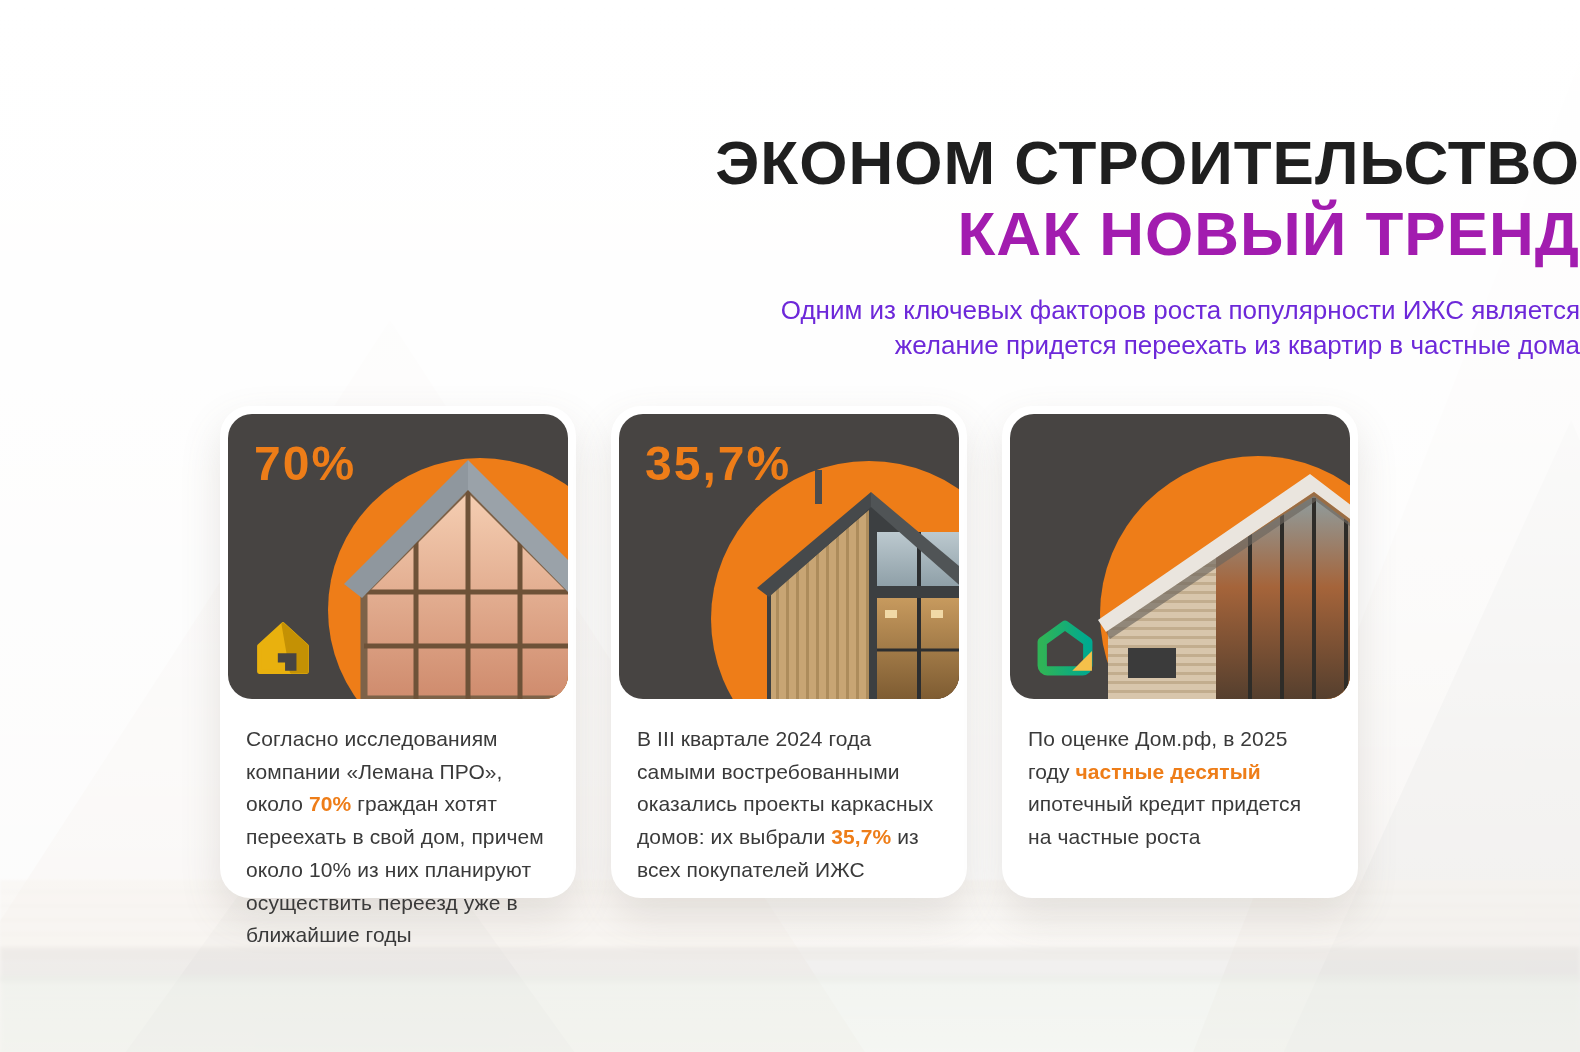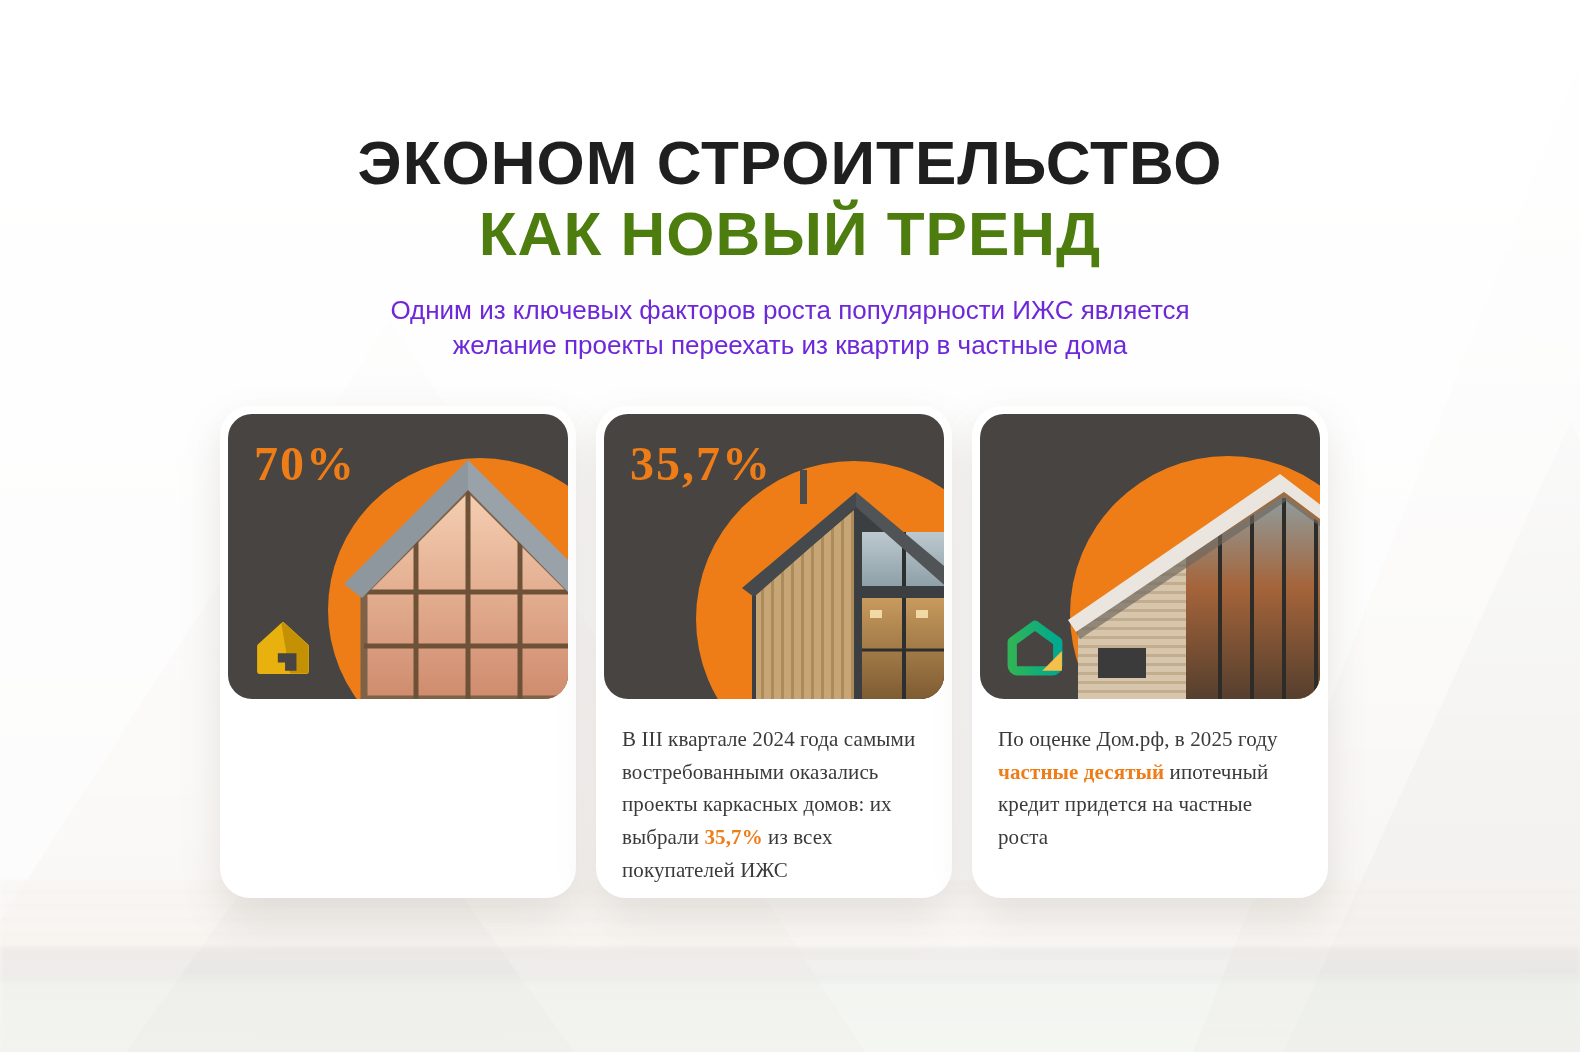--- a/index.html
+++ b/index.html
@@ -24,29 +24,29 @@
     clip-path:polygon(50% 0,100% 100%,0 100%);opacity:.7;filter:blur(2px);}
   .aframe-right-glass{left:1280px;top:420px;width:560px;height:640px;
     background:#d5d2ce;clip-path:polygon(52% 0,100% 100%,0 100%);opacity:.75;filter:blur(3px);}
   .bg-siding{left:0;top:880px;width:1580px;height:80px;
     background:repeating-linear-gradient(180deg,#e8dccd 0 10px,#dfd2c2 10px 14px);opacity:.45;filter:blur(1px);}
   .bg-deck{left:0;top:948px;width:1580px;height:34px;background:#8d8680;opacity:.28;filter:blur(2px);}
   .bg-grass{left:0;top:975px;width:1580px;height:80px;
     background:linear-gradient(180deg,#c9d4c2 0%,#d8e0d0 100%);opacity:.55;filter:blur(2px);}
 
   
-  .header{position:relative;z-index:2;text-align:center;padding-top:128px;}
+  .header{position:relative;z-index:2;text-align:right;padding-top:128px;}
   .title{margin:0;font-weight:700;font-size:62px;line-height:1.14;letter-spacing:1px;color:#1f1f1f;}
   .title .line{display:block;}
-  .title .line2{color:#4d7c0f;}
+  .title .line2{color:#a21caf;}
   .subtitle{margin:24px auto 0;font-size:26px;line-height:1.32;color:#6d28d9;font-weight:400;}
   .subtitle span{display:block;}
 
   
-  .cards{position:relative;z-index:2;width:1140px;margin:44px auto 0;display:flex;gap:20px;font-family:Liberation Serif, serif;}
+  .cards{position:relative;z-index:2;width:1140px;margin:44px auto 0;display:flex;gap:35px;}
   .card{width:356px;background:#ffffff;border-radius:30px;
     box-shadow:0 18px 40px rgba(110,100,90,.16);padding:8px 8px 0 8px;box-sizing:border-box;height:492px;}
   .media{position:relative;height:285px;border-radius:24px;background:#474442;overflow:hidden;}
   .media svg.scene{position:absolute;inset:0;display:block;}
   .stat{position:absolute;top:22px;left:26px;color:#ee7d18;font-size:48px;font-weight:700;letter-spacing:2px;}
   .logo{position:absolute;left:26px;bottom:22px;width:58px;height:58px;}
   .cardtext{margin:0;padding:24px 20px 0 18px;font-size:21px;line-height:1.56;color:#3a3a3a;letter-spacing:.1px;}
   .hl{color:#ee7d18;font-weight:700;}
 </style>
 </head>
@@ -65,21 +65,21 @@
     <div class="bg-veil"></div>
   </div>
 
   <header class="header">
     <h1 class="title">
       <span class="line line1">ЭКОНОМ СТРОИТЕЛЬСТВО</span>
       <span class="line line2">КАК НОВЫЙ ТРЕНД</span>
     </h1>
     <p class="subtitle">
       <span>Одним из ключевых факторов роста популярности ИЖС является</span>
-      <span>желание проекты переехать из квартир в частные дома</span>
+      <span>желание придется переехать из квартир в частные дома</span>
     </p>
   </header>
 
   <main class="cards">
 
     <article class="card">
       <div class="media">
         <svg class="scene" width="340" height="285" viewBox="0 0 340 285" preserveAspectRatio="xMidYMid slice">
           <defs>
             <linearGradient id="g1" x1="0" y1="0" x2="0" y2="1">
@@ -102,20 +102,21 @@
           <polygon points="240,46 116,170 134,184 240,76" fill="#8f979e"></polygon>
           <polygon points="240,46 364,170 346,184 240,76" fill="#9aa2a9"></polygon>
         </svg>
         <div class="stat">70%</div>
         <svg class="logo" viewBox="0 0 56 56">
           <path d="M28 5 L51 26 V51 H5 V26 Z" fill="#e9b10e" stroke="#e9b10e" stroke-width="4" stroke-linejoin="round"></path>
           <path d="M28 5 L51 26 V51 H36 Z" fill="#c49104" stroke="#c49104" stroke-width="3" stroke-linejoin="round"></path>
           <path d="M23 33 H41 V50 H30 V42 H23 Z" fill="#474442"></path>
         </svg>
       </div>
+      <p class="cardtext"><span>Согласно исследованиям компании «Лемана ПРО», около </span><span class="hl">70%</span><span> граждан хотят переехать в свой дом, причем около 10% из них планируют осуществить переезд уже в ближайшие годы</span></p>
     </article>
 
     <article class="card">
       <div class="media">
         <svg class="scene" width="340" height="285" viewBox="0 0 340 285" preserveAspectRatio="xMidYMid slice">
           <defs>
             <pattern id="wood2" width="10" height="10" patternUnits="userSpaceOnUse">
               <rect width="10" height="10" fill="#c8a574"></rect>
                 <rect x="7" width="3" height="10" fill="#ad8c5c"></rect>
             </pattern>

